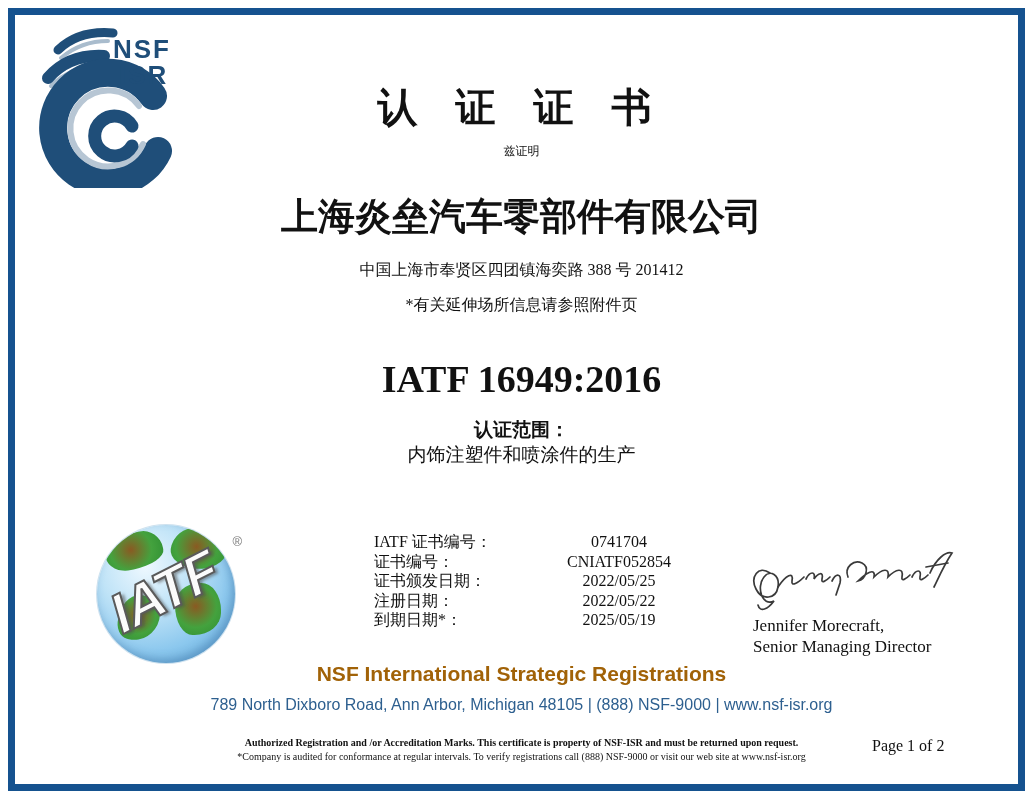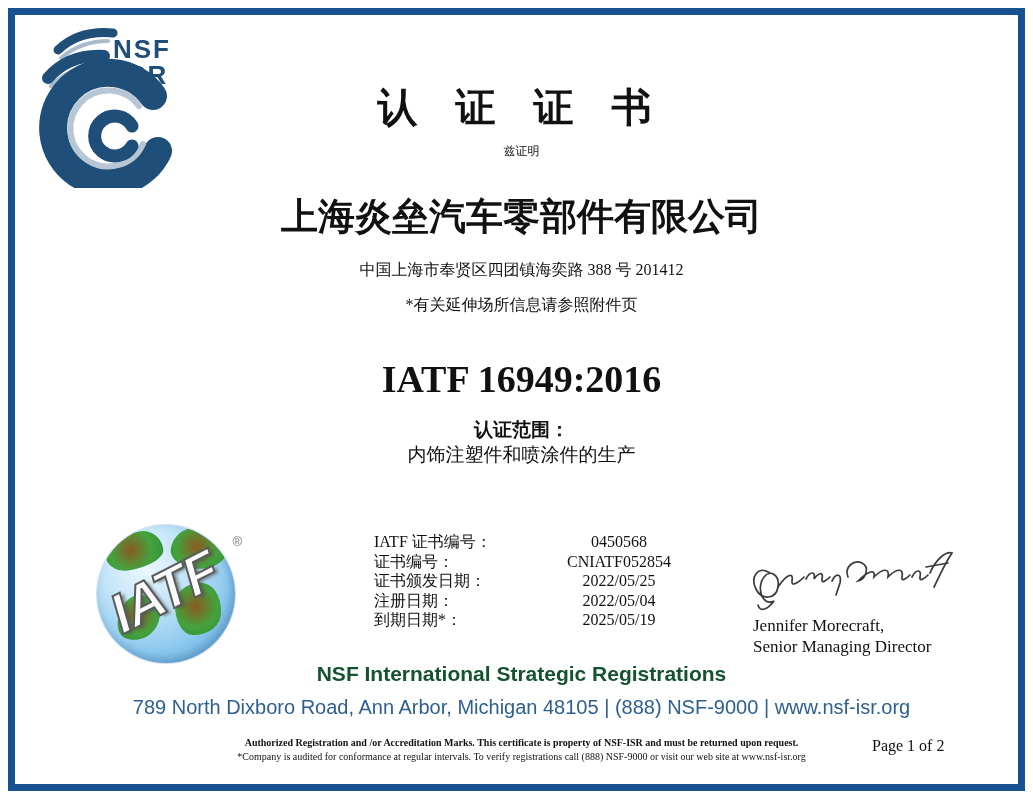--- a/index.html
+++ b/index.html
@@ -67,23 +67,23 @@
     transform:rotate(-27deg);letter-spacing:-2px;
   }
   .iatf-reg{position:absolute;right:0px;top:14px;font-size:13px;color:#777;font-family:"Liberation Sans",sans-serif;}
 
   
   .sig-svg{position:absolute;left:748px;top:543px;width:212px;height:76px;}
   .sig-name{position:absolute;left:753px;top:616px;font-size:17px;}
   .sig-title{position:absolute;left:753px;top:637px;font-size:17px;}
 
   
-  .footer-org{top:662px;font-size:21px;font-weight:bold;color:#14532d;
+  .footer-org{top:662px;font-size:21px;font-weight:bold;color:#a16207;
     font-family:"Liberation Sans","DejaVu Sans",sans-serif;}
-  .footer-addr{top:696px;font-size:20px;color:#2D5F8F;
+  .footer-addr{top:696px;font-size:16px;color:#2D5F8F;
     font-family:"Liberation Sans","DejaVu Sans",sans-serif;}
   .fine1{top:737px;font-size:10px;font-weight:bold;}
   .fine2{top:751px;font-size:10px;}
   .pageno{position:absolute;left:872px;top:737px;font-size:16px;text-align:center;}
 </style>
 </head>
 <body>
 
 <div class="page">
   <div class="frame"></div>
@@ -118,33 +118,33 @@
       <div class="land af"></div>
       <div class="land sa"></div>
     </div>
     <div class="iatf-word">IATF</div>
     <div class="iatf-reg">®</div>
   </div>
 
   <div class="fields">
     <div class="field-row">
       <div class="field-label">IATF 证书编号：</div>
-      <div class="field-value">0450568</div>
+      <div class="field-value">0741704</div>
     </div>
     <div class="field-row">
       <div class="field-label">证书编号：</div>
       <div class="field-value">CNIATF052854</div>
     </div>
     <div class="field-row">
       <div class="field-label">证书颁发日期：</div>
       <div class="field-value">2022/05/25</div>
     </div>
     <div class="field-row">
       <div class="field-label">注册日期：</div>
-      <div class="field-value">2022/05/04</div>
+      <div class="field-value">2022/05/22</div>
     </div>
     <div class="field-row">
       <div class="field-label">到期日期*：</div>
       <div class="field-value">2025/05/19</div>
     </div>
   </div>
 
   <svg class="sig-svg" viewBox="0 0 212 76">
     <g fill="none" stroke="#3a3a3a" stroke-width="1.7" stroke-linecap="round">
       <path d="M22 30 C 10 22, 2 34, 8 46 C 14 58, 28 56, 30 44 C 32 32, 22 26, 16 34 C 8 44, 14 64, 26 58 C 20 66, 12 70, 10 62"></path>

